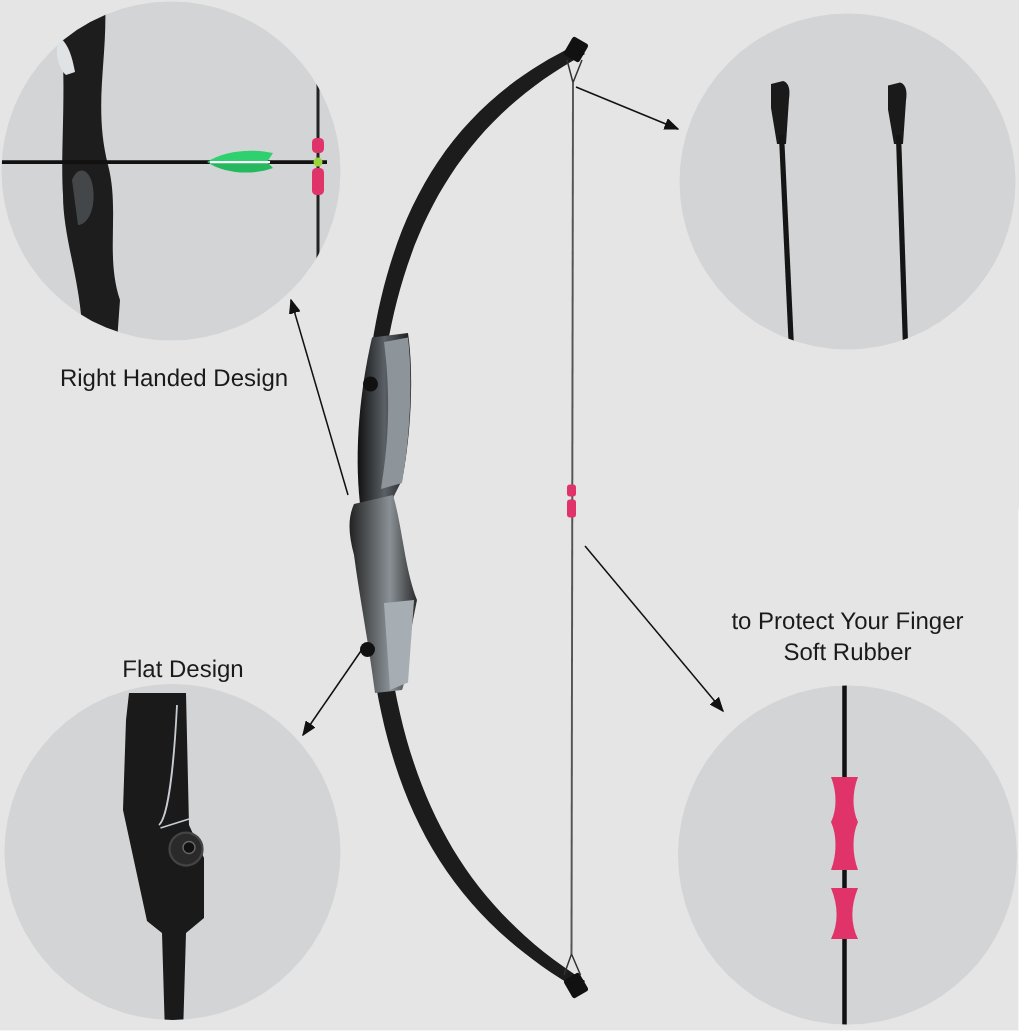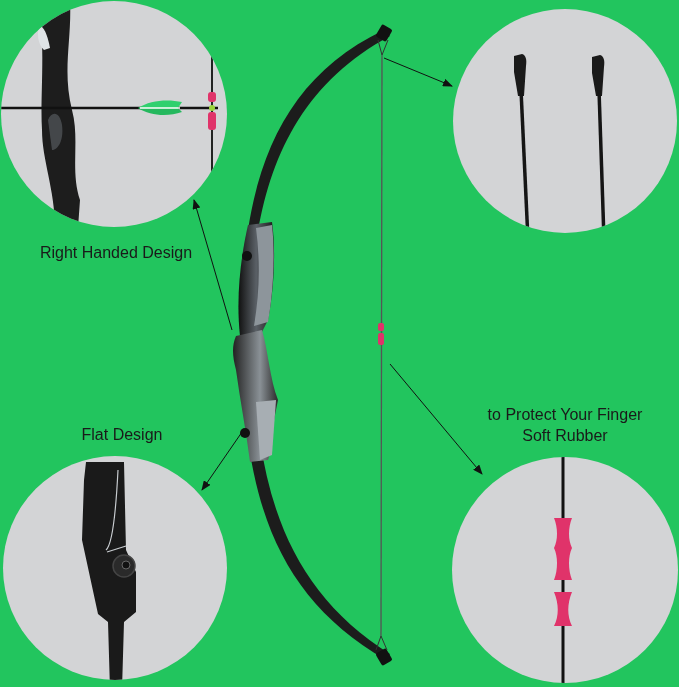--- a/index.html
+++ b/index.html
@@ -1,16 +1,16 @@
 <!DOCTYPE html>
 <html><head>
   <meta charset="utf-8">
   <style>
     html, body { margin: 0; padding: 0; background: #ffffff; }
-    #canvas { position: relative; width: 679px; height: 687px; overflow: hidden; background: #22c55e; font-family: "Liberation Sans", sans-serif; }
+    #canvas { position: relative; width: 679px; height: 687px; overflow: hidden; background: #e5e5e5; font-family: "Liberation Sans", sans-serif; }
     svg.layer { position: absolute; left: 0; top: 0; }
     .label { position: absolute; color: #1a1a1a; font-size: 16px; text-align: center; line-height: 21px; white-space: nowrap; }
   </style>
 </head>
 <body>
 
 <div id="canvas">
 
   <svg class="layer" width="679" height="687" viewBox="0 0 679 687">
     <defs>
@@ -110,15 +110,15 @@
     <line x1="384" y1="58" x2="452" y2="86" stroke="#111" stroke-width="1" marker-end="url(#arrow)"></line>
     <line x1="390" y1="364" x2="482" y2="474" stroke="#111" stroke-width="1" marker-end="url(#arrow)"></line>
     <line x1="242" y1="432" x2="202" y2="490" stroke="#111" stroke-width="1" marker-end="url(#arrow)"></line>
   </svg>
 
   <div class="label" style="left:30px; top:242px; width:172px;">Right Handed Design</div>
   <div class="label" style="left:460px; top:404px; width:210px;">
     <div>to Protect Your Finger</div>
     <div>Soft Rubber</div>
   </div>
-  <div class="label" style="left:62px; top:424px; width:120px;">Flat Design</div>
+  <div class="label" style="left:62px; top:436px; width:120px;">Flat Design</div>
 
 </div>
 
 </body></html>

